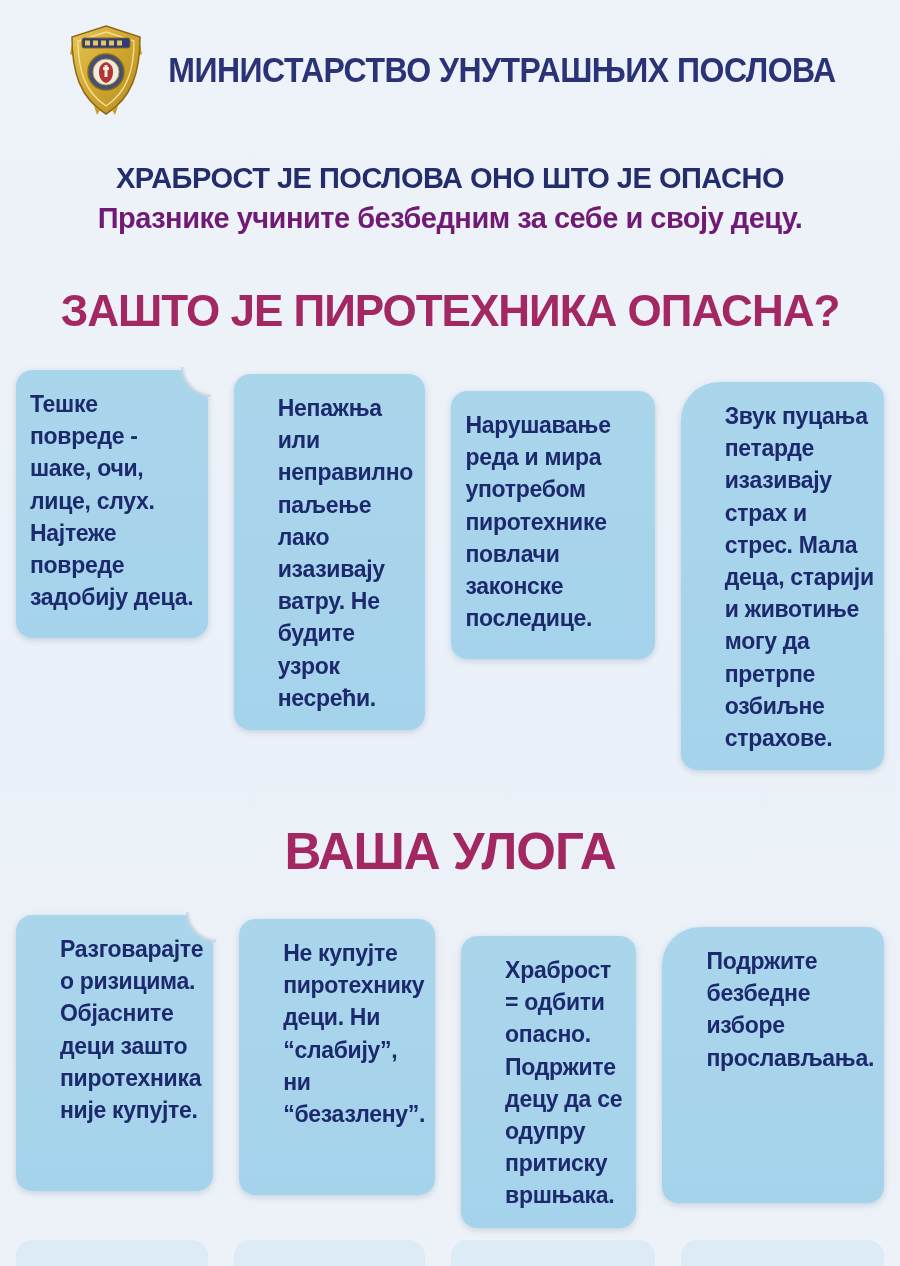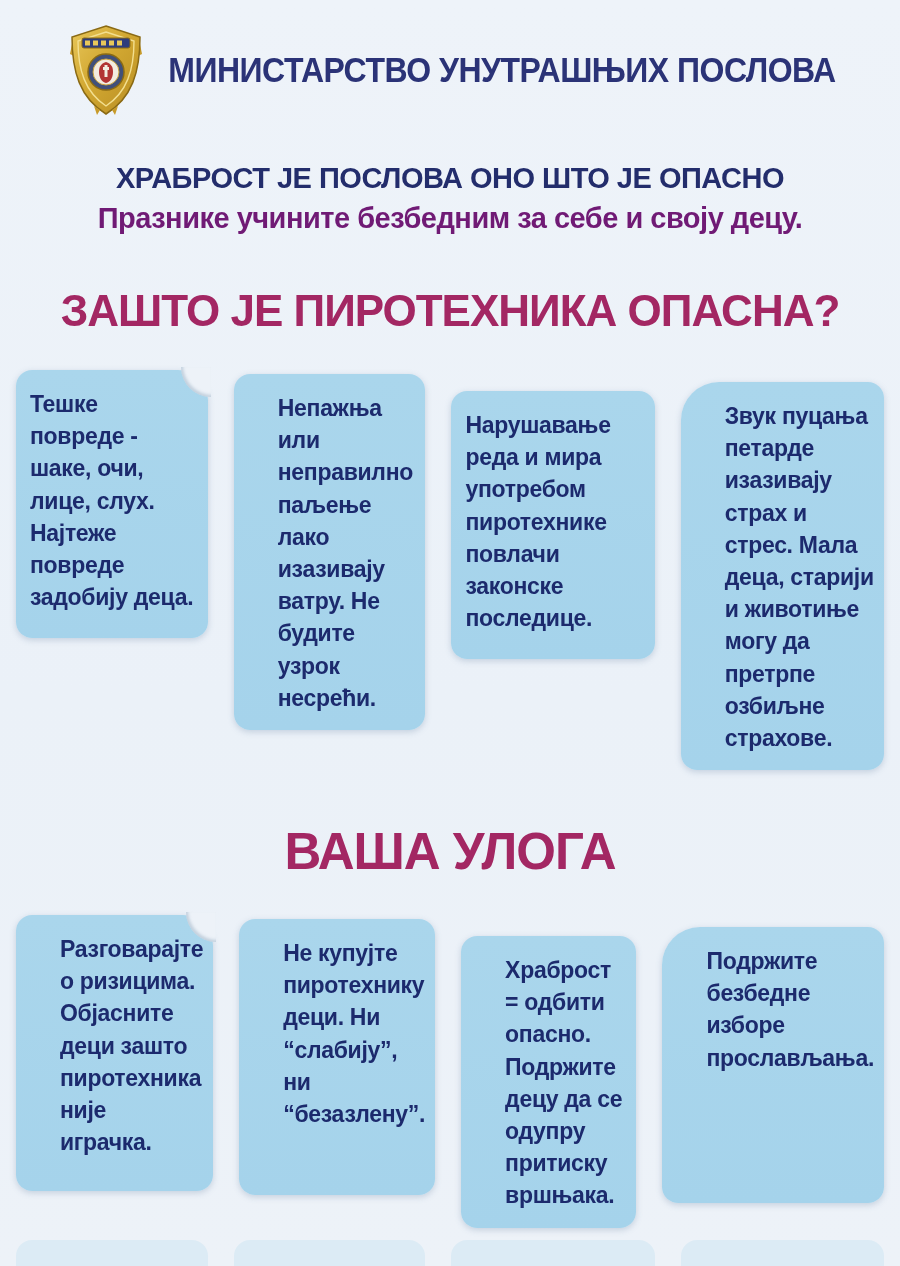--- a/index.html
+++ b/index.html
@@ -185,21 +185,21 @@
 <div class="card-grid">
   <div class="card curl-tr">Тешке повреде - шаке, очи, лице, слух. Најтеже повреде задобију деца.</div>
   <div class="card offset1 h-tall">Непажња или неправилно паљење лако изазивају ватру. Не будите узрок несрећи.</div>
   <div class="card offset2">Нарушавање реда и мира употребом пиротехнике повлачи законске последице.</div>
   <div class="card offset3 round-tl h-tall">Звук пуцања петарде изазивају страх и стрес. Мала деца, старији и животиње могу да претрпе озбиљне страхове.</div>
 </div>
 
 <div class="section-title mid">ВАША УЛОГА</div>
 
 <div class="card-grid">
-  <div class="card curl-tr h-tall">Разговарајте о ризицима. Објасните деци зашто пиротехника није играчка.</div>
+  <div class="card curl-tr h-tall">Разговарајте о ризицима. Објасните деци зашто пиротехника није купујте.</div>
   <div class="card offset1 h-tall">Не купујте пиротехнику деци. Ни “слабију”, ни “безазлену”.</div>
   <div class="card offset2 h-tall">Храброст = одбити опасно. Подржите децу да се одупру притиску вршњака.</div>
   <div class="card offset3 round-tl h-tall">Подржите безбедне изборе прослављања.</div>
 </div>
 
 <div class="section-title footer-title">ВАША РЕАКЦИЈА ЧИНИ РАЗЛИКУ!</div>
 
 <div class="bottom-stubs">
   <div class="stub"></div>
   <div class="stub"></div>

